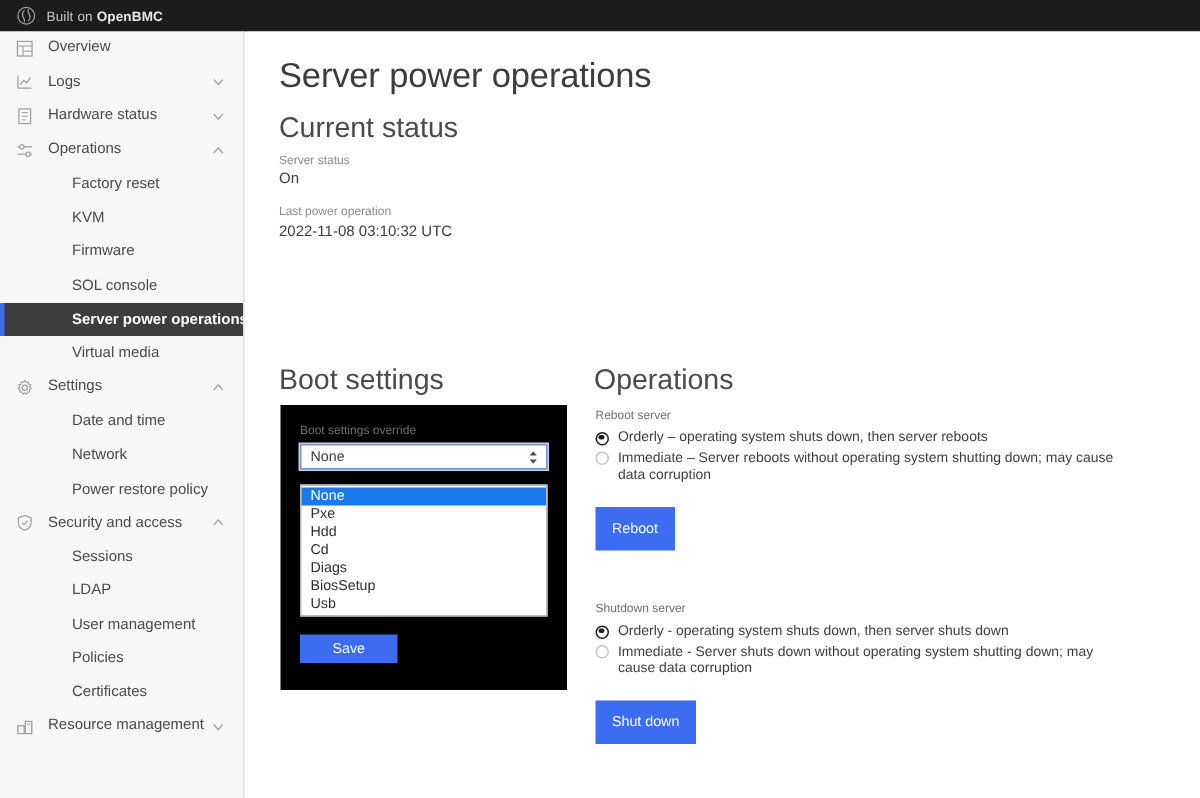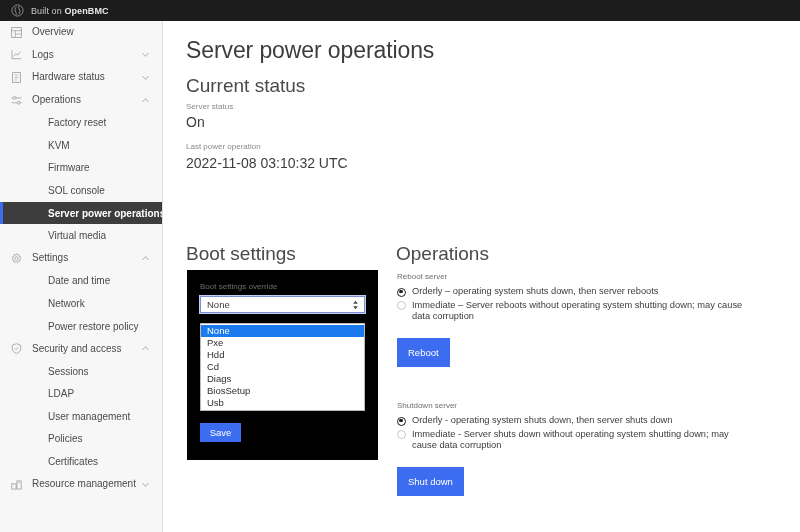--- a/index.html
+++ b/index.html
@@ -125,21 +125,21 @@
     color: #4a4a4a;
   }
 
   .status-block { position: absolute; left: 22px; top: 81px; }
   .lbl-small {
     font-size: 8px;
     color: #8a8a8a;
     line-height: 1.3;
   }
   .val-text {
-    font-size: 14px;
+    font-size: 10px;
     color: #3d3d3d;
     line-height: 1.5;
   }
   .status-gap { height: 9px; }
 
   
   .boot-h { position: absolute; left: 22px; top: 222px; }
   .boot-panel {
     position: absolute;
     left: 23px; top: 249px;
@@ -202,21 +202,21 @@
     background: #3c6df0;
     color: #ffffff;
     font-size: 9.5px;
     border: none;
     cursor: pointer;
     font-family: "Liberation Sans", sans-serif;
   }
   .btn-save {
     position: absolute;
     left: 13px; top: 153px;
-    width: 41px; height: 19px;
+    width: 65px; height: 19px;
   }
 
   
   .ops-h { position: absolute; left: 232px; top: 222px; }
 
   .ops-block { position: absolute; left: 233px; }
   .ops-reboot { top: 251px; }
   .ops-shutdown { top: 380px; }
 
   .ops-sub {

